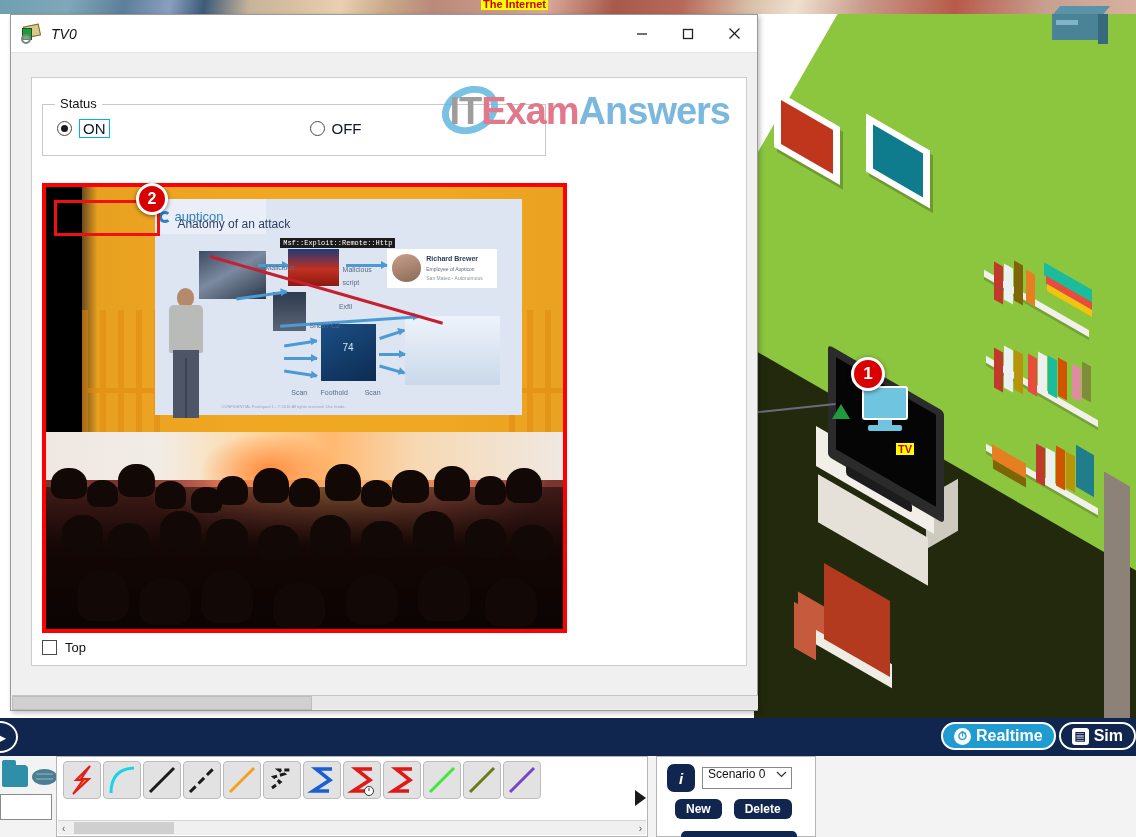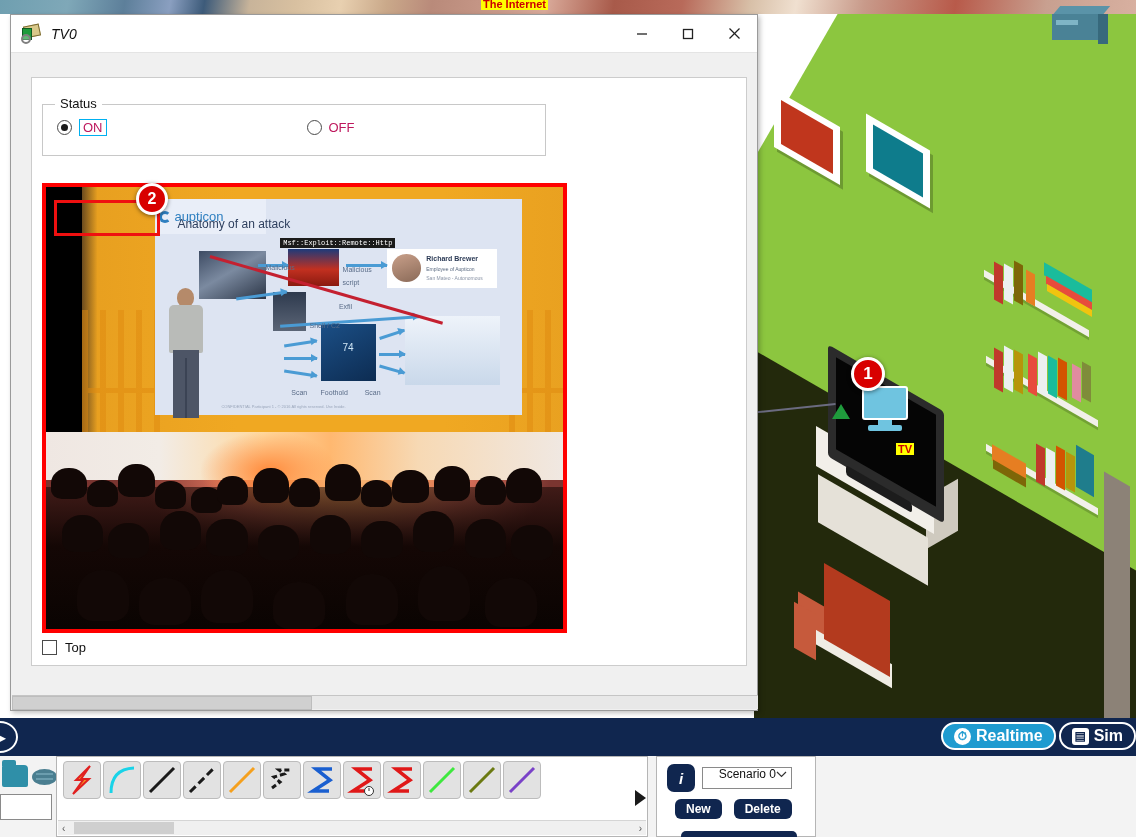--- a/index.html
+++ b/index.html
@@ -181,21 +181,21 @@
 
   .group {
     position:absolute; left:10px; top:26px; right:200px; height:52px;
     border:1px solid #c8c8c8;
   }
   .group-title {
     position:absolute; left:12px; top:-9px; background:#ffffff; padding:0 5px;
     font-size:13px; color:#111;
   }
   .radio-row { position:absolute; left:14px; top:14px; display:flex; align-items:center; }
-  .radio { display:flex; align-items:center; font-size:13px; color:#be185d;text-align:center; }
+  .radio { display:flex; align-items:center; font-size:15px; color:#0f172a;text-align:center; }
   .radio .dot {
     width:15px; height:15px; border-radius:50%; border:1px solid #4a4a4a;
     background:#fff; display:inline-block; position:relative; margin-right:7px;
   }
   .radio.checked .dot::after {
     content:""; position:absolute; left:3px; top:3px; width:7px; height:7px;
     border-radius:50%; background:#1a1a1a;
   }
   .radio .lbl-on { border:1px solid #00b0f0; padding:0 3px; }
   .radio-off { margin-left:200px; }
@@ -391,21 +391,21 @@
     position:absolute; left:656px; top:0; width:160px; height:81px;
     background:#ffffff; border:1px solid #b5b5b5;
   }
   .scn-row { position:absolute; left:10px; top:7px; display:flex; align-items:center; gap:7px; }
   .info-btn {
     width:28px; height:28px; border-radius:7px; background:#10264f;
     color:#ffffff; display:flex; align-items:center; justify-content:center;
     font-size:15px; font-style:italic; font-weight:bold;
   }
   .scn-select {
-    display:flex; align-items:center; justify-content:flex-end;
+    display:flex; align-items:center; justify-content:space-between;
     width:90px; height:22px; border:1px solid #8a8a8a; background:#ffffff;
     font-size:12px; color:#111; padding:0 4px 8px 5px;
   }
   .scn-btns { position:absolute; left:18px; top:42px; display:flex; gap:12px;font-weight:bold; }
   .np-btn {
     background:#10264f; color:#ffffff; font-size:12px; padding:3px 11px;
     border-radius:6px;
   }
   .scn-bar {
     position:absolute; left:24px; top:74px; width:116px; height:16px;
@@ -534,20 +534,23 @@
               <line x1="2.5" y1="2.5" x2="12.5" y2="12.5" stroke="#222" stroke-width="1.3"></line>
               <line x1="12.5" y1="2.5" x2="2.5" y2="12.5" stroke="#222" stroke-width="1.3"></line>
             </svg>
         </div>
       </div>
     </div>
 
 
     <div class="panel">
 
+      <div class="logo">
+        <span class="it">IT</span><span class="ring"></span><span class="exam">Exam</span><span class="answers">Answers</span>
+      </div>
 
       <div class="group">
         <div class="group-title">Status</div>
         <div class="radio-row">
           <label class="radio checked">
             <span class="dot"></span>
             <span class="lbl-on">ON</span>
           </label>
           <label class="radio radio-off">
             <span class="dot"></span>

